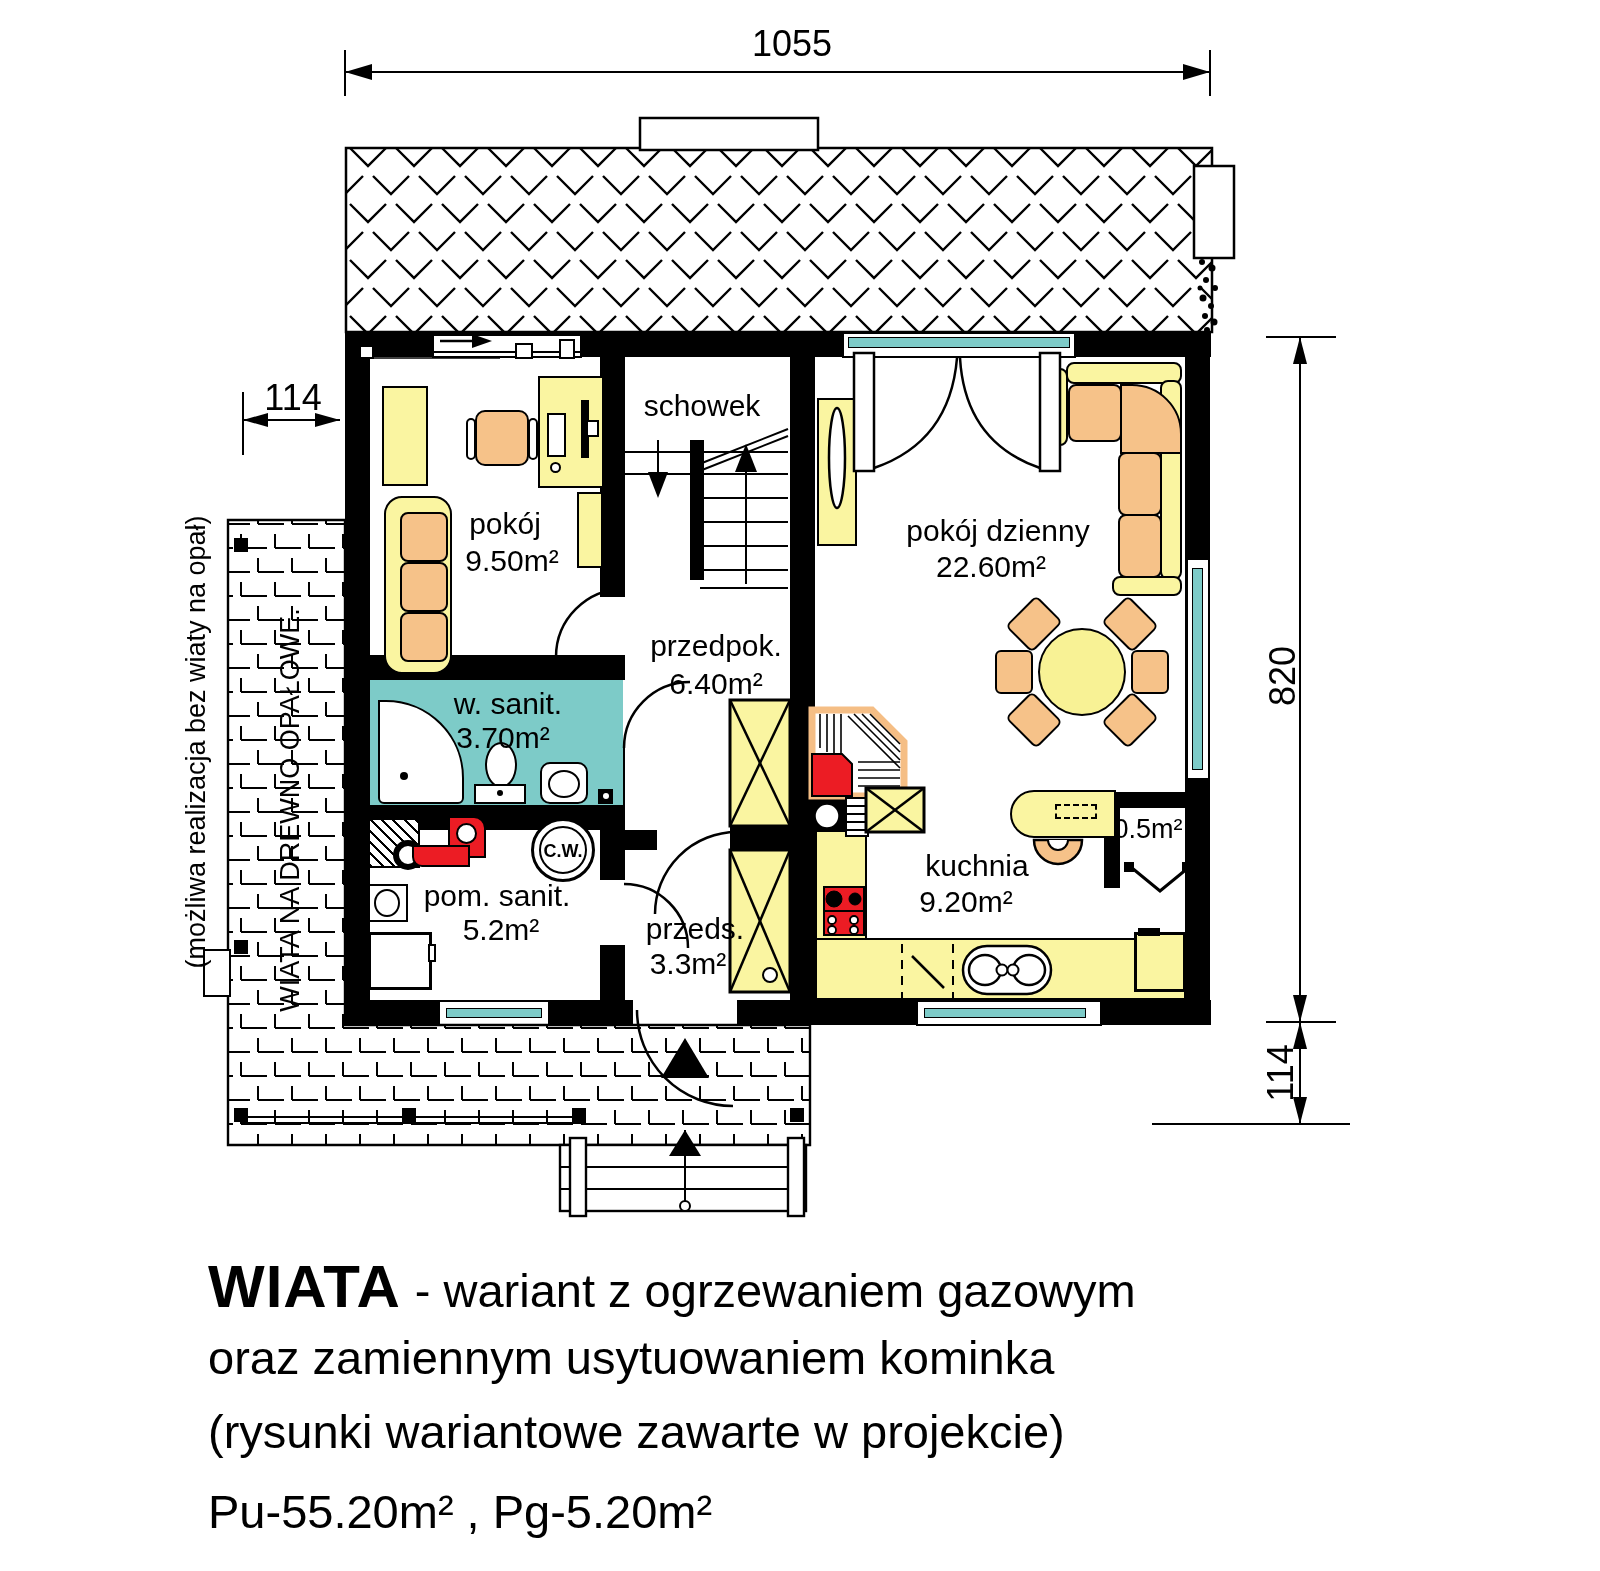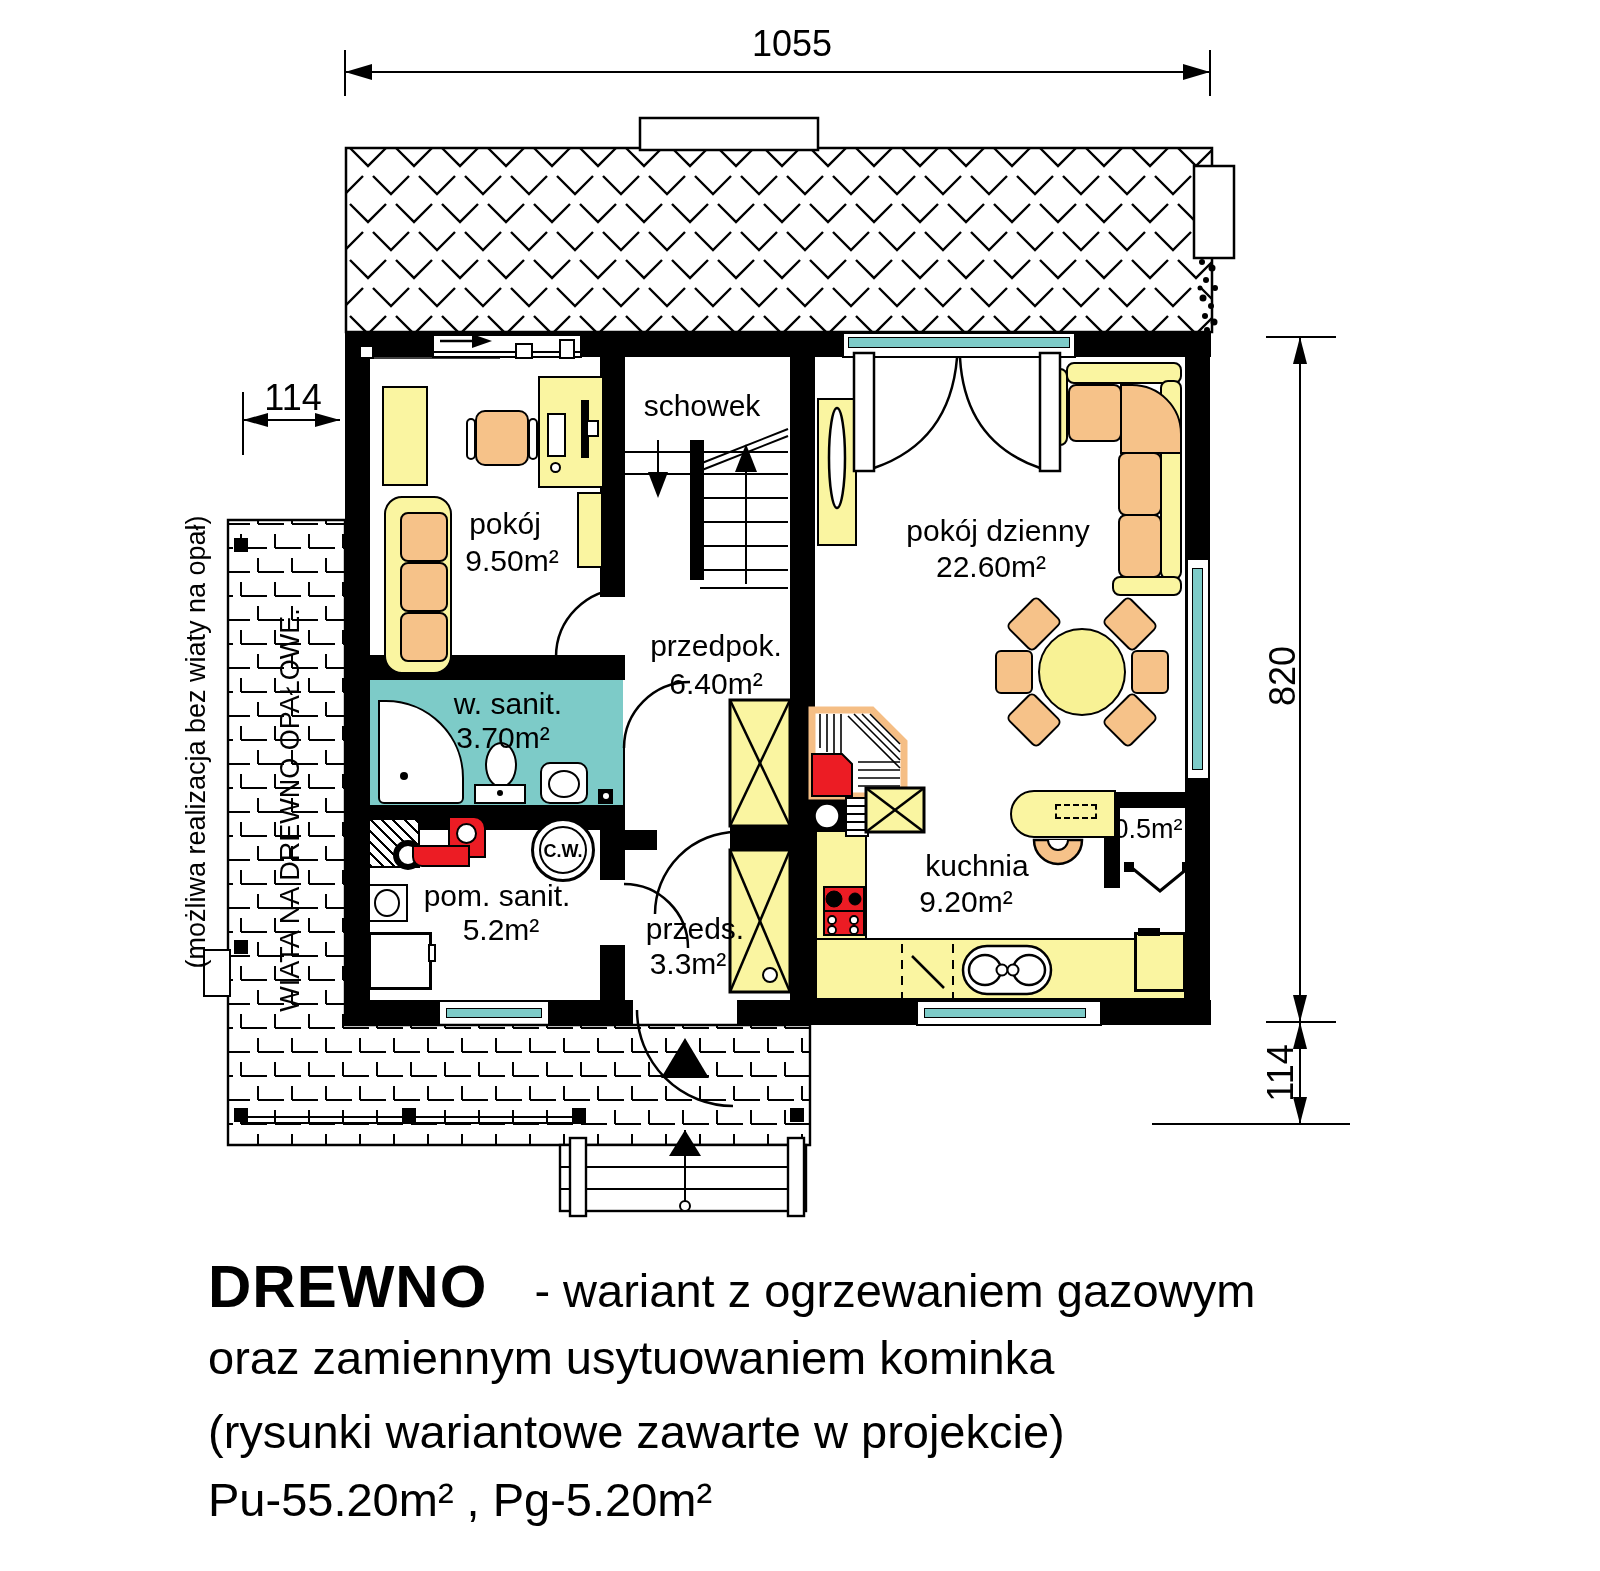--- a/index.html
+++ b/index.html
@@ -326,21 +326,21 @@
   <span class="lbl sm vrt" style="left:290px;top:810px">WIATA NA DREWNO OPAŁOWE.</span>
   <span class="lbl sm vrt" style="left:196px;top:742px">(możliwa realizacja bez wiaty na opał)</span>
 
   <span class="dim" style="left:792px;top:44px">1055</span>
   <span class="dim" style="left:293px;top:398px">114</span>
   <span class="dim vrt" style="left:1283px;top:676px">820</span>
   <span class="dim vrt" style="left:1281px;top:1073px">114</span>
 
   <div class="cap">
     <div class="l" style="top:0">
-      <span class="t">DREWNO</span>
-      <span style="margin-left:34px">- wariant z ogrzewaniem gazowym</span>
+      <span class="t">WIATA</span>
+      <span style="margin-left:1px">- wariant z ogrzewaniem gazowym</span>
     </div>
     <div class="l" style="top:78px">oraz zamiennym usytuowaniem kominka</div>
     <div class="l" style="top:152px">(rysunki wariantowe zawarte w projekcie)</div>
-    <div class="l" style="top:220px">Pu-55.20m² ,  Pg-5.20m²</div>
+    <div class="l" style="top:232px">Pu-55.20m² ,  Pg-5.20m²</div>
   </div>
 
 </div>
 
 </body></html>

